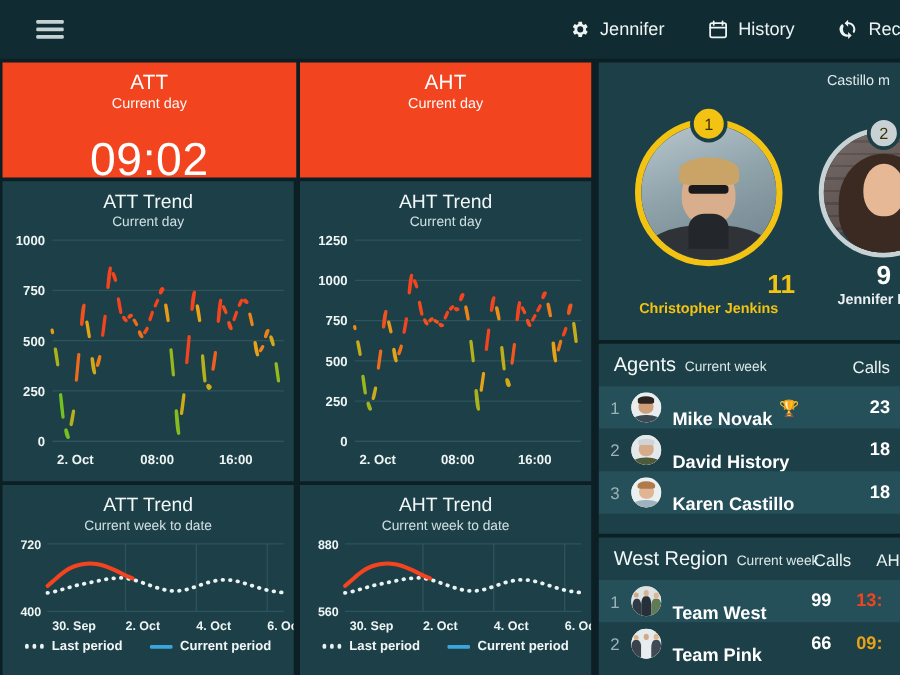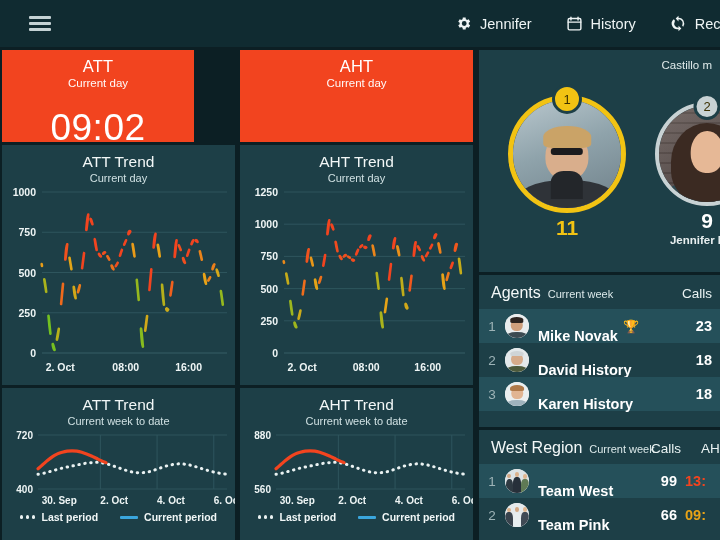--- a/index.html
+++ b/index.html
@@ -93,21 +93,21 @@
   .tbl-row { display: flex; align-items: center; height: 34px; position: relative; }
   .tbl-row.alt { background: #25505a; }
   .tbl-row.base { background: #1d3f47; }
   .row-rank { width: 26px; text-align: center; color: #9db3b7; font-size: 13.5px; }
   .row-avatar {
     width: 24px; height: 24px; border-radius: 50%; overflow: hidden;
     background: #e6ebed; position: relative; flex: none;
   }
   .row-name { font-size: 14.5px; color: #ffffff; font-weight: bold; margin-left: 9px; white-space: nowrap; margin-top: 20px; }
   .trophy { margin-left: 6px; font-size: 13px; }
-  .row-val { position: absolute; font-size: 14.5px; font-weight: bold; color: #fff; text-align: right; }
+  .row-val { position: absolute; font-size: 14.5px; font-weight: bold; color: #fff; text-align: center; }
 
   
   .face { position: absolute; inset: 0; }
   .face .bg { position: absolute; inset: 0; }
   .face .head {
     position: absolute; left: 50%; top: 46%; width: 46%; height: 52%;
     transform: translateX(-50%); border-radius: 50% 50% 45% 45%;
   }
   .face .body {
     position: absolute; left: 50%; bottom: -18%; width: 96%; height: 44%;
@@ -152,21 +152,21 @@
         <span>
           <svg width="17" height="17" viewBox="0 0 24 24" fill="#eef4f4">
             <path d="M12 4V1L8 5l4 4V6a6 6 0 015.2 9l1.5 1.5A8 8 0 0012 4zM6.8 7.5L5.3 6A8 8 0 0012 20v3l4-4-4-4v3a6 6 0 01-5.2-9z"></path>
           </svg>
         </span>
         <span>Recalculate</span>
       </div>
     </div>
   </div>
 
-  <div class="panel tile-kpi" style="left:2px; top:50px; width:192px; height:92px;">
+  <div class="panel tile-kpi" style="left:2px; top:50px; width:235px; height:92px;">
     <div class="kpi-title">ATT</div>
     <div class="kpi-sub">Current day</div>
     <div class="kpi-value">09:02</div>
   </div>
 
   <div class="panel tile-kpi" style="left:240px; top:50px; width:233px; height:92px;">
     <div class="kpi-title">AHT</div>
     <div class="kpi-sub">Current day</div>
   </div>
 
@@ -380,21 +380,22 @@
           <span class="body" style="background:#2f3338;"></span>
           <span class="head" style="background:#d9ae8c; top:30%; width:40%; height:44%;"></span>
           <span class="hair" style="background:#caa367; top:24%; width:44%; height:20%;"></span>
           <span style="position:absolute; left:50%; top:44%; transform:translateX(-50%); width:30%; height:7%; background:#1b1b1e; border-radius:3px;"></span>
           <span style="position:absolute; left:50%; bottom:8%; transform:translateX(-50%); width:30%; height:26%; background:#23262a; border-radius:40% 40% 0 0;"></span>
         </span>
       </div>
       <div class="ph-badge" style="left:50%; top:-11px; transform:translateX(-50%); width:30px; height:30px; background:#f2c313; border:3px solid #1d3f47;">
         <span>1</span>
       </div>
-      <div class="ph-score" style="color:#f2c313;">11</div>
+      <div class="ph-score" style="color:#f2c313;text-align:right;">11</div>
+      <div class="ph-name" style="color:#f2c313;">Christopher Jenkins</div>
     </div>
 
     <div class="podium-person" style="left:168px; top:52px; width:120px;">
       <div class="ph-photo" style="width:104px; height:104px; margin:0 auto; border:4px solid #c8d2d4;">
         <span class="face">
           <span class="bg" style="background:linear-gradient(150deg,#6f6460 0%,#564b49 50%,#43393a 100%);"></span>
           <span style="position:absolute; inset:0; background:repeating-linear-gradient(0deg,rgba(255,255,255,.05) 0 8px,rgba(0,0,0,.07) 8px 10px);"></span>
           <span class="body" style="background:#2f4a52; bottom:-14%; height:36%;"></span>
           <span class="head" style="background:#e3b393; top:24%; width:36%; height:46%;"></span>
           <span style="position:absolute; left:12%; top:18%; width:76%; height:82%; background:#3b2a22; border-radius:50% 50% 40% 40%; z-index:-0;"></span>
@@ -445,21 +446,21 @@
     <div class="tbl-row alt">
       <span class="row-rank">3</span>
       <span class="row-avatar">
         <span class="face">
             <span class="bg" style="background:#eaeff0;"></span>
           <span class="body" style="background:#9fb3bd;"></span>
           <span class="head" style="background:#e1b593; top:22%; width:48%; height:50%;"></span>
           <span class="hair" style="background:#b07a4a; top:12%; width:58%; height:26%;"></span>
         </span>
       </span>
-      <span class="row-name">Karen History</span>
+      <span class="row-name">Karen Castillo</span>
       <span class="row-val" style="right:8px;">18</span>
     </div>
   </div>
 
   <div class="panel" style="left:479px; top:430px; width:277px; height:110px;">
     <div class="tbl-head">
       <span class="tbl-title">West Region</span>
       <span class="tbl-period">Current week</span>
       <span class="tbl-colhead" style="left:172px; top:11px;">Calls</span>
       <span class="tbl-colhead" style="left:222px; top:11px;">AH</span>

